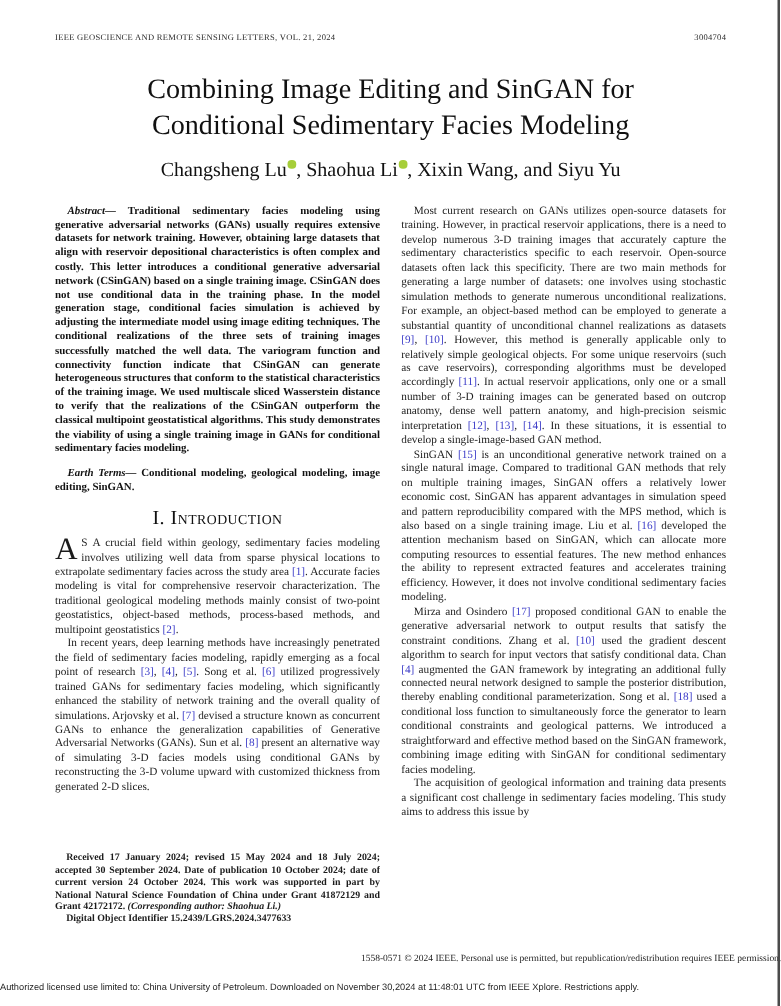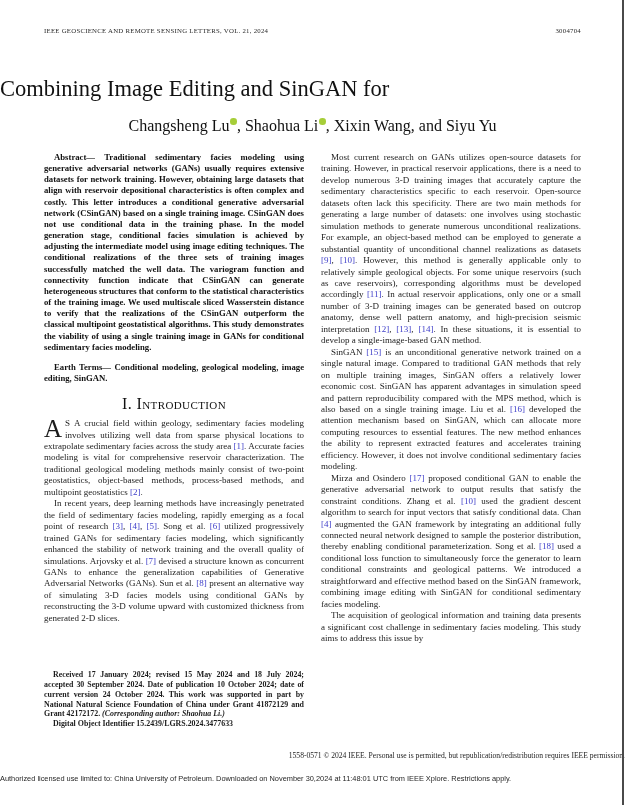--- a/index.html
+++ b/index.html
@@ -10,41 +10,41 @@
     color:#1c1c1c;
     position:relative;
     overflow:hidden;
   }
   .edge-bar { position:absolute; right:1px; top:0; width:2px; height:805px; background:#4a4a4a; }
   .running-head {
     display:flex; justify-content:space-between;
     margin:27px 44px 0 44px;
     font-size:6.8px; letter-spacing:.25px; color:#2a2a2a;
   }
-  .title-block { margin-top:40px; }
+  .title-block { text-align:center; margin-top:22px; }
   .title-line { font-size:22.5px; line-height:29px; color:#111; }
   .authors { text-align:center; font-size:16px; margin-top:14px; color:#111; }
   .orcid-icon {
     display:inline-block; width:6.5px; height:6.5px;
     background:#A6CE39; border-radius:50%;
     vertical-align:super; margin-left:1px;
   }
   .cols { display:flex; gap:17px; margin:17px 44px 0 44px; height:577px; }
   .col { width:262px; overflow:hidden; display:flex; flex-direction:column; }
   p.body {
     font-size:9px; line-height:11.45px;
     text-align:justify; text-indent:10px; color:#1c1c1c;
   }
   p.nodent { text-indent:0; }
   .abstract, .idx {
     font-size:8.7px; line-height:11.15px; font-weight:bold;
     text-align:justify; text-indent:10px; color:#111;
   }
   .idx { margin-top:9px; }
-  .lead-label { }
+  .lead-label { font-style:italic; }
   .sec-heading {
     text-align:center; font-variant:small-caps;
     font-size:16px; letter-spacing:.4px;
     margin:11px 0 5px 0; font-weight:normal; color:#111;
   }
   .dropcap {
     float:left; font-size:25px; line-height:20.5px;
     padding:1px 3px 0 0;
   }
   .cite { color:#3c3cc8; }
@@ -63,20 +63,21 @@
 
 <div class="edge-bar"></div>
 
 <div class="running-head">
   <span>IEEE GEOSCIENCE AND REMOTE SENSING LETTERS, VOL. 21, 2024</span>
   <span>3004704</span>
 </div>
 
 <div class="title-block">
   <div class="title-line">Combining Image Editing and SinGAN for</div>
+  <div class="title-line">Conditional Sedimentary Facies Modeling</div>
 </div>
 
 <div class="authors">
   <span>Changsheng Lu</span><span class="orcid-icon"></span><span>, </span><span>Shaohua Li</span><span class="orcid-icon"></span><span>, </span><span>Xixin Wang</span><span>, and </span><span>Siyu Yu</span>
 </div>
 
 <div class="cols">
 
   <div class="col">
     <p class="abstract">

